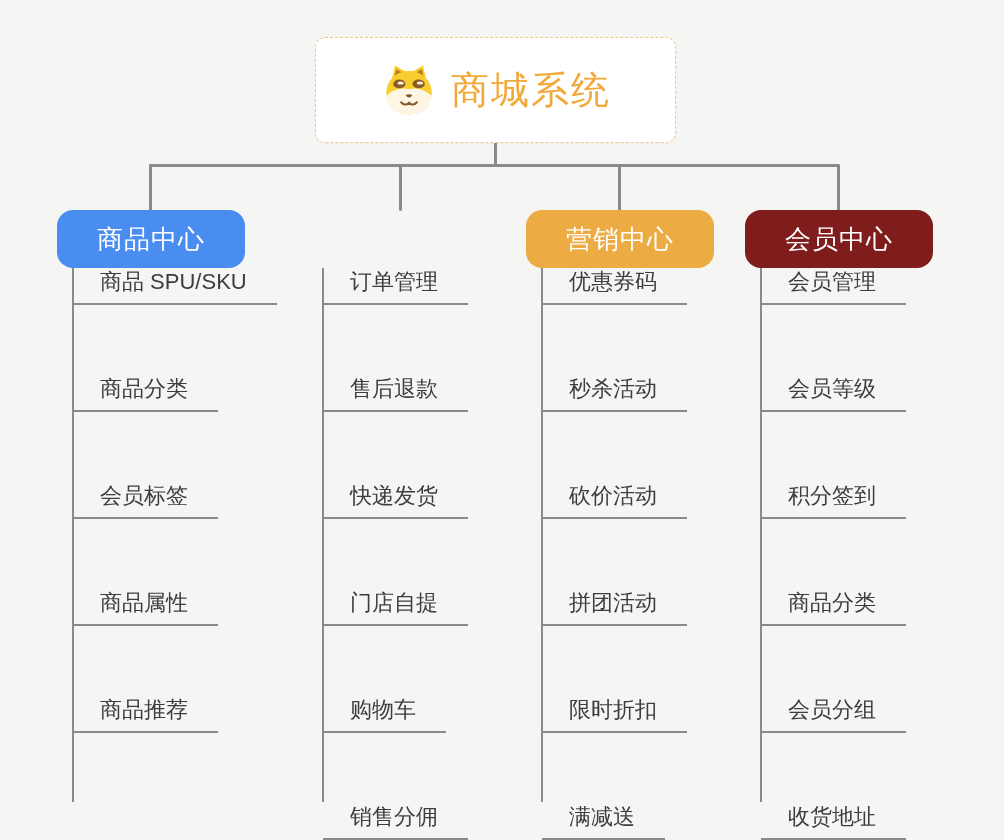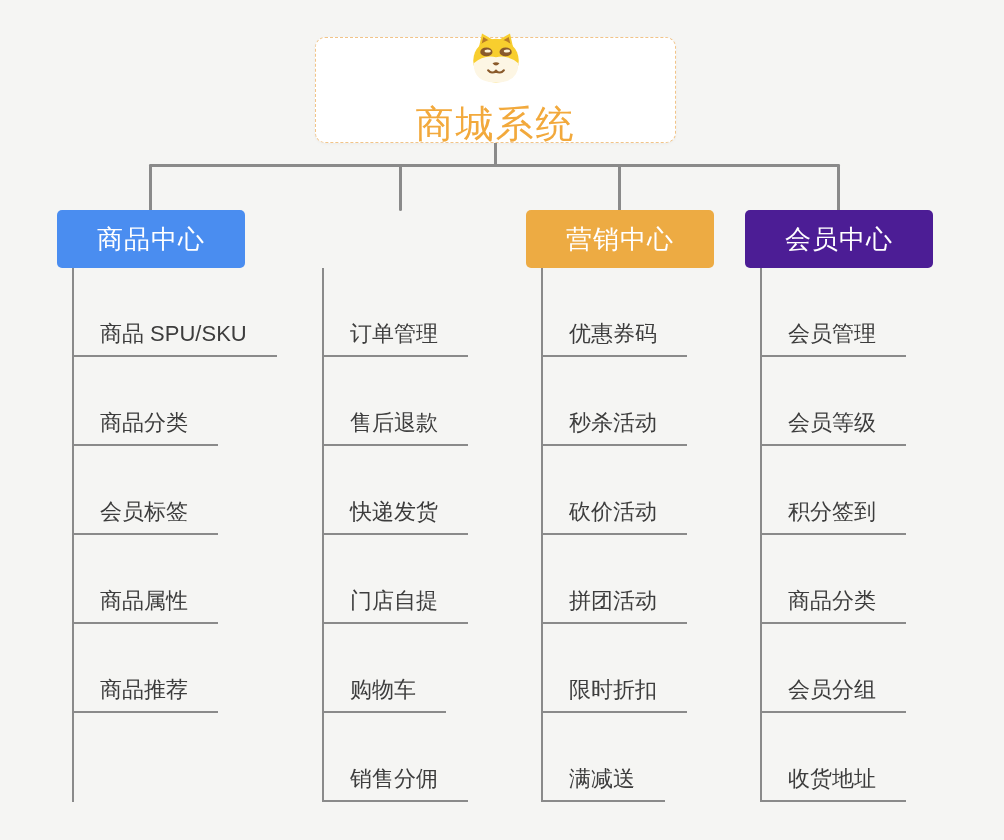--- a/index.html
+++ b/index.html
@@ -27,21 +27,20 @@
   .root-node{
     position:absolute;
     left:315px; top:37px;
     width:361px; height:106px;
     background:var(--root-bg);
     border:1px dashed var(--root-border);
     border-radius:10px;
     display:flex; align-items:center; justify-content:center;
     gap:13px;
     box-shadow:0 1px 3px rgba(0,0,0,0.04);
-    flex-direction:column;
   }
   .root-icon{width:58px;height:56px;flex:0 0 auto;}
   .root-title{
     font-size:38px;
     color:var(--root-title);
     letter-spacing:2px;
     white-space:nowrap;
   }
   
   .cl{position:absolute;background:var(--connector);}
@@ -51,43 +50,43 @@
   .cl-v1{left:149px;} .cl-v2{left:399px;} .cl-v3{left:618px;} .cl-v4{left:837px;}
   
   .column{
     position:absolute;
     top:210px;
     width:240px;
     height:600px;
   }
   .branch-box{
     width:188px; height:58px;
-    border-radius:5px;
+    border-radius:16px;
     display:flex; align-items:center; justify-content:center;
     color:#ffffff;
     font-size:26px;
     letter-spacing:1px;
     cursor:default;
     font-family:Liberation Serif, serif;
   }
   .branch-trunk{
     position:absolute;
     left:15px; top:58px;
     width:2px; height:534px;
     background:var(--connector);
   }
   .branch-items{
     position:absolute;
     left:16px; top:58px;
     list-style:none;
   }
   .branch-items li{
-    height:89px;
+    height:107px;
     display:flex;
-    align-items:flex-end;
+    align-items:flex-start;
   }
   .item-label{
     display:inline-block;
     padding:0 30px 7px 27px;
     border-bottom:2px solid var(--underline);
     font-size:22px;
     line-height:28px;
     color:var(--item-text);
     white-space:nowrap;
   }
@@ -194,21 +193,21 @@
           <li>
             <span class="item-label">限时折扣</span>
           </li>
           <li>
             <span class="item-label">满减送</span>
           </li>
         </ul>
   </div>
 
   <div class="column" style="left: 745px;">
-    <div class="branch-box" style="background: #4c1d95;">会员中心</div>
+    <div class="branch-box" style="background: #7f1d1d;">会员中心</div>
     <div class="branch-trunk"></div>
     <ul class="branch-items">
           <li>
             <span class="item-label">会员管理</span>
           </li>
           <li>
             <span class="item-label">会员等级</span>
           </li>
           <li>
             <span class="item-label">积分签到</span>

